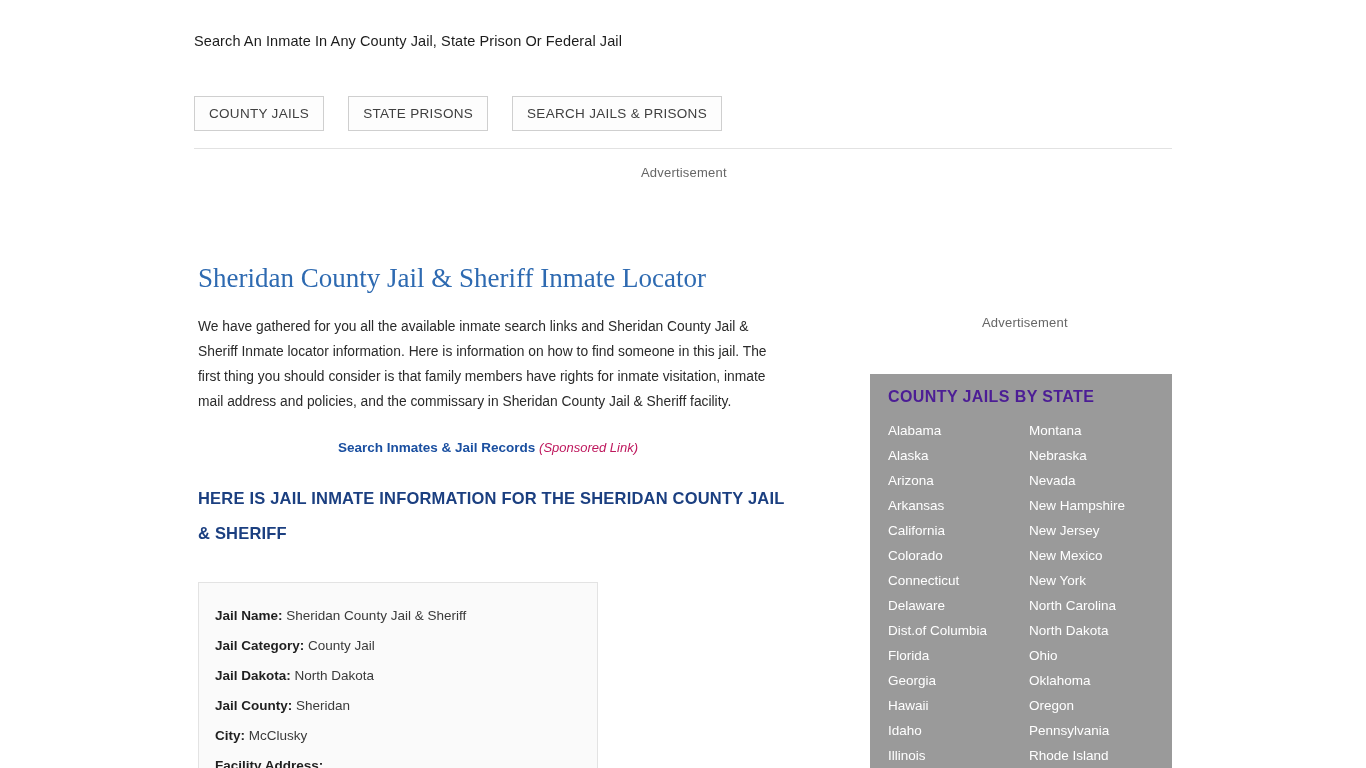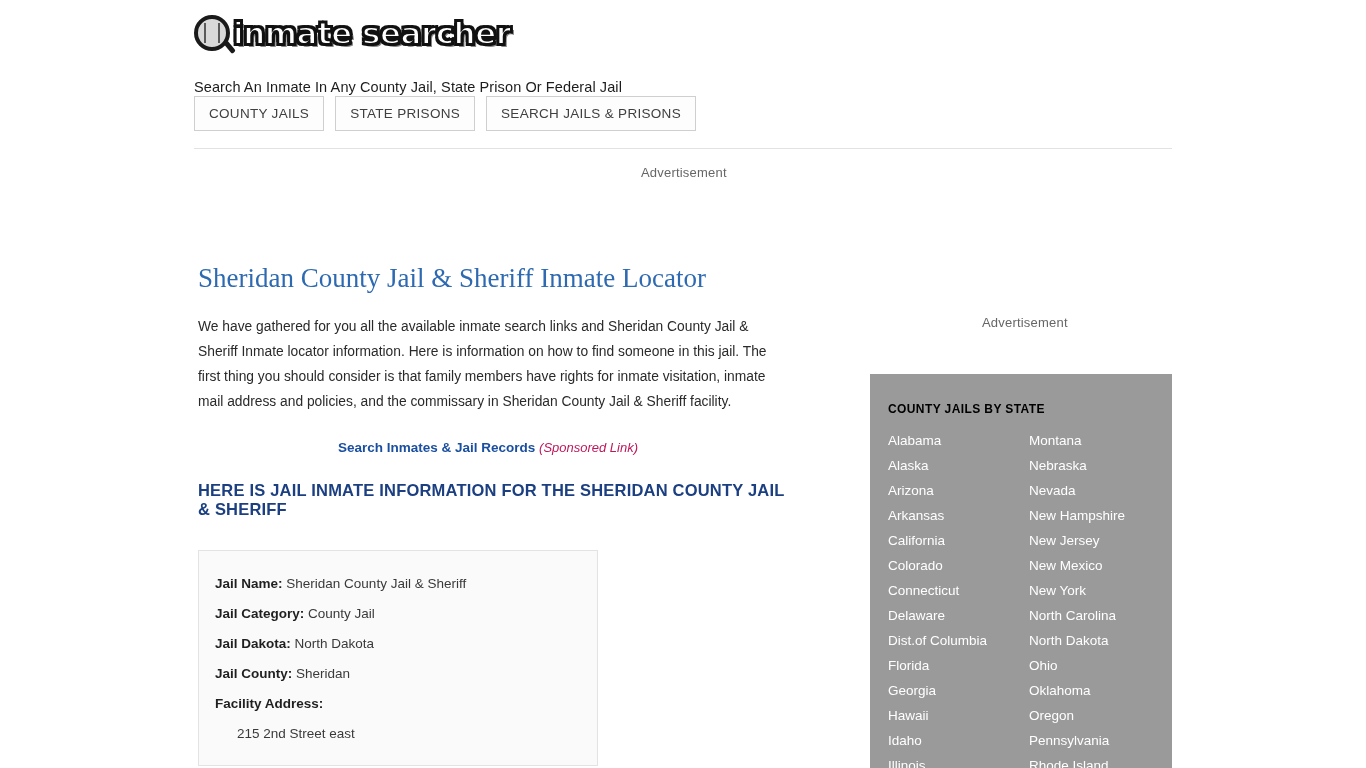--- a/index.html
+++ b/index.html
@@ -68,21 +68,21 @@
     color: #1c1c1c;
     margin-top: 23px;
     letter-spacing: 0.1px;
   }
   
   .nav {
     position: absolute;
     left: 194px;
     top: 96px;
     display: flex;
-    gap: 11px;
+    gap: 24px;
   }
   .nav-item {
     border: 1px solid #cfcfcf;
     background: #fdfdfd;
     color: #404040;
     font-size: 13.5px;
     padding: 9px 14px;
     letter-spacing: 0.3px;
     white-space: nowrap;
     cursor: pointer;
@@ -150,21 +150,21 @@
   .sponsor-note {
     color: #be185d;
     font-style: italic;
     font-size: 13px;
   }
   h2.section {
     font-size: 16.5px;
     color: #1b3f80;
     font-weight: bold;
     letter-spacing: 0.2px;
-    line-height: 19px;
+    line-height: 35px;
     margin: 26px 0 0 0;
     width: 590px;
     text-transform: uppercase;
   }
   .info-card {
     margin-top: 31px;
     width: 400px;
     border: 1px solid #e3e3e3;
     background: #fafafa;
     padding: 18px 16px 16px 16px;
@@ -184,25 +184,25 @@
   
   .states-box {
     position: absolute;
     left: 870px;
     top: 374px;
     width: 302px;
     background: #9a9a9a;
     padding: 12px 18px 14px 18px;
   }
   .states-title {
-    font-size: 12px;
+    font-size: 16px;
     font-weight: bold;
-    color: #000000;
+    color: #4c1d95;
     letter-spacing: 0.4px;
-    margin: 16px 0 12px 0;
+    margin: 2px 0 12px 0;
   }
   .states-cols {
     display: flex;
     gap: 16px;
     justify-content: space-between;
   }
   .states-col {
     display: flex;
     flex-direction: column;
     width: 133px;
@@ -215,26 +215,20 @@
     cursor: pointer;
     white-space: nowrap;
   }
 </style>
 </head>
 <body>
 
 <div class="page">
 
   <div class="header">
-    <div class="logo-row">
-      <span class="logo-mark">
-          <span class="grid"></span>
-        </span>
-      <span class="logo-text">inmate searcher</span>
-    </div>
     <div class="tagline">Search An Inmate In Any County Jail, State Prison Or Federal Jail</div>
   </div>
 
   <div class="nav">
     <div class="nav-item">COUNTY JAILS</div>
     <div class="nav-item">STATE PRISONS</div>
     <div class="nav-item">SEARCH JAILS &amp; PRISONS</div>
   </div>
   <div class="nav-rule"></div>
 
@@ -262,20 +256,24 @@
         <b>Jail Category:</b>
         <span>County Jail</span>
       </div>
       <div class="info-row">
         <b>Jail Dakota:</b>
         <span>North Dakota</span>
       </div>
       <div class="info-row">
         <b>Jail County:</b>
         <span>Sheridan</span>
+      </div>
+      <div class="info-row">
+        <b>City:</b>
+        <span>McClusky</span>
       </div>
       <div class="info-row">
         <b>Facility Address:</b>
       </div>
       <div class="info-sub">215 2nd Street east</div>
     </div>
   </div>
 
   <div class="states-box">
     <div class="states-title">COUNTY JAILS BY STATE</div>

